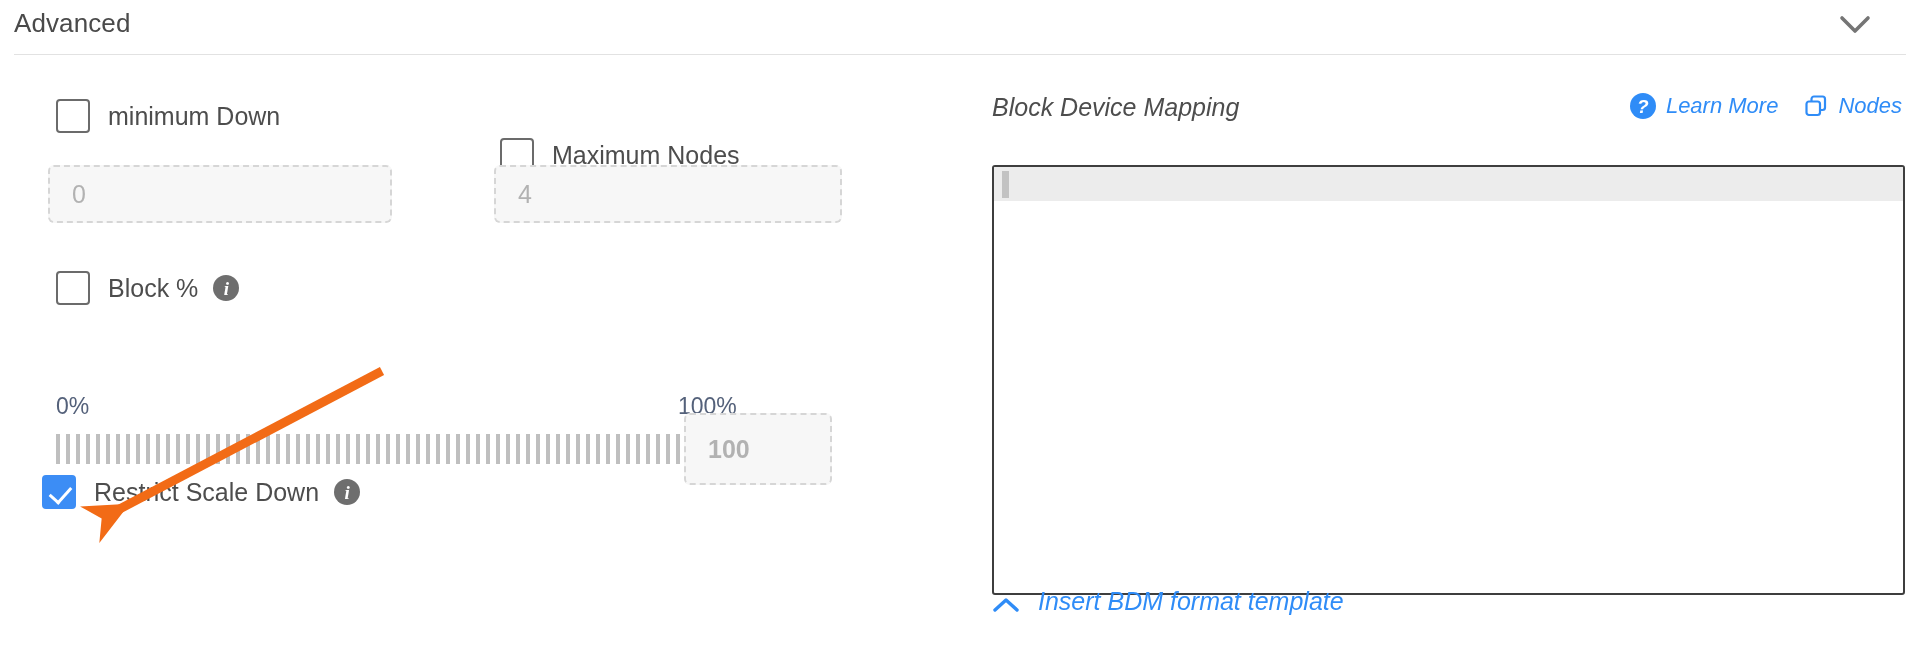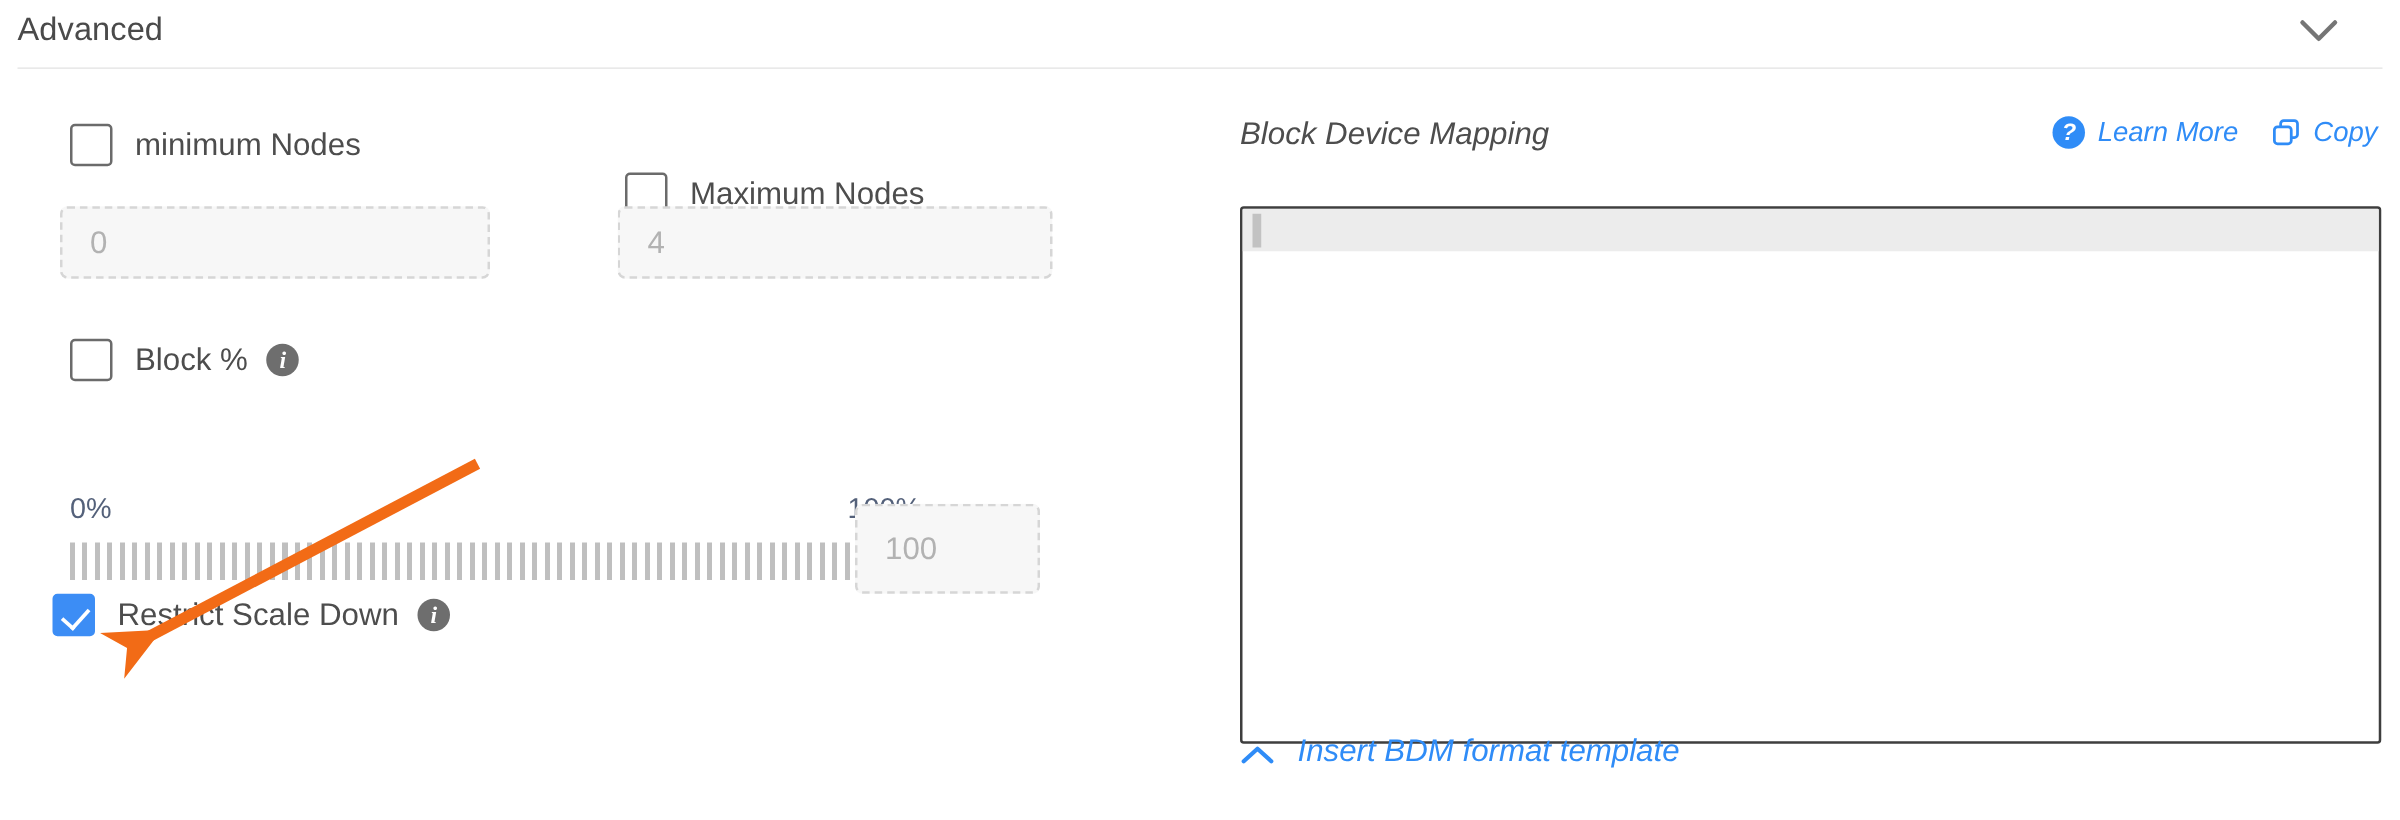--- a/index.html
+++ b/index.html
@@ -229,21 +229,21 @@
         <path d="M4 6 L17 19 L30 6" stroke="#757575" stroke-width="3.6" fill="none" stroke-linecap="round" stroke-linejoin="round"></path>
       </svg>
     </div>
     <div class="header-rule"></div>
   </div>
 
   <div class="left-col">
 
     <div class="chk-row" style="left:56px; top:44px;">
       <div class="chk-box"></div>
-      <div class="chk-label">minimum Nodes</div>
+      <div class="chk-label">minimum Down</div>
     </div>
 
     <div class="chk-row" style="left:500px; top:44px;margin-top:39px;">
       <div class="chk-box"></div>
       <div class="chk-label">Maximum Nodes</div>
     </div>
 
     <input class="num-input" style="left: 48px; top: 110px; width: 344px;" placeholder="0" value="">
     <input class="num-input" style="left: 494px; top: 110px; width: 348px;" placeholder="4" value="">
 
@@ -253,21 +253,21 @@
       <div class="info-icon">i</div>
     </div>
 
     <div class="slider-wrap">
       <div class="slider-scale-label slider-min">0%</div>
       <div class="slider-scale-label slider-max">100%</div>
       <div class="slider-track"></div>
       <div class="slider-thumb"></div>
     </div>
 
-    <input class="num-input" style="left: 684px; top: 348px; width: 148px; height: 72px;" placeholder="100" value="">
+    <input class="num-input" style="left: 684px; top: 358px; width: 148px; height: 72px; font-weight: bold;" placeholder="100" value="">
 
     <div class="chk-row" style="left:42px; top:420px;">
       <div class="chk-box checked"></div>
       <div class="chk-label">Restrict Scale Down</div>
       <div class="info-icon">i</div>
     </div>
   </div>
 
   <div class="right-col">
 
@@ -278,21 +278,21 @@
         <span class="qmark-icon">?</span>
         <span>Learn More</span>
       </div>
       <div class="action-link">
         <span class="copy-icon">
           <svg width="24" height="24" viewBox="0 0 24 24">
             <rect x="7.5" y="2.5" width="13.5" height="13.5" rx="2.5" fill="none" stroke="#2f8cf7" stroke-width="2.2"></rect>
             <rect x="2.5" y="7.5" width="13.5" height="13.5" rx="2.5" fill="#ffffff" stroke="#2f8cf7" stroke-width="2.2"></rect>
           </svg>
         </span>
-        <span>Copy</span>
+        <span>Nodes</span>
       </div>
     </div>
 
     <div class="editor">
       <div class="editor-active-line"></div>
       <div class="editor-gutter-mark"></div>
       <div class="editor-text"></div>
     </div>
 
     <div class="insert-link">

